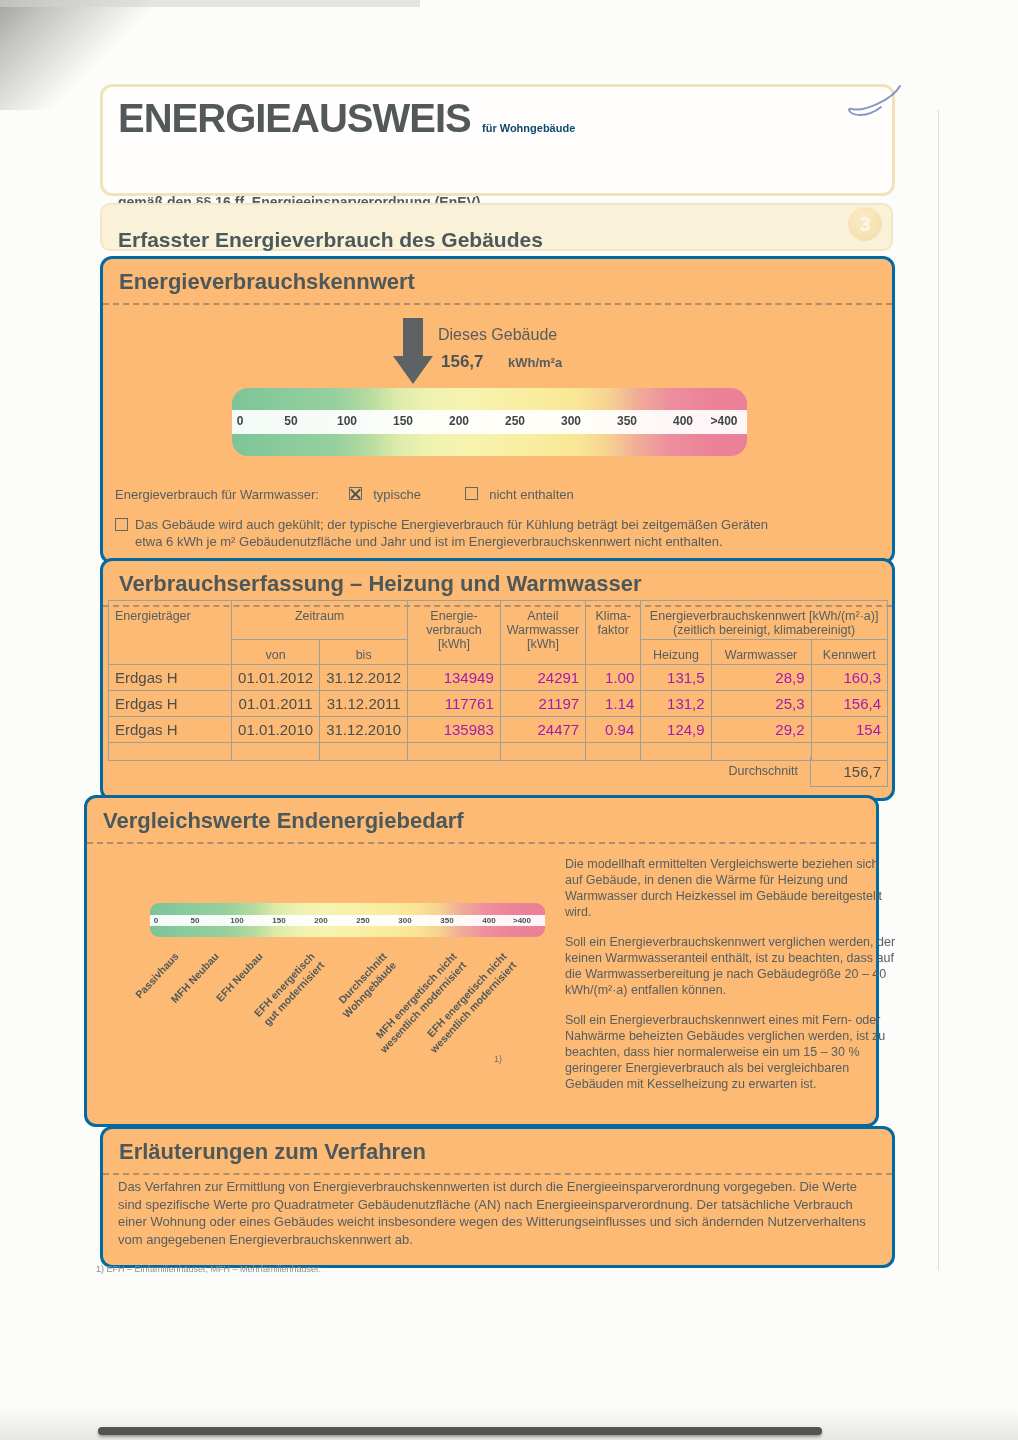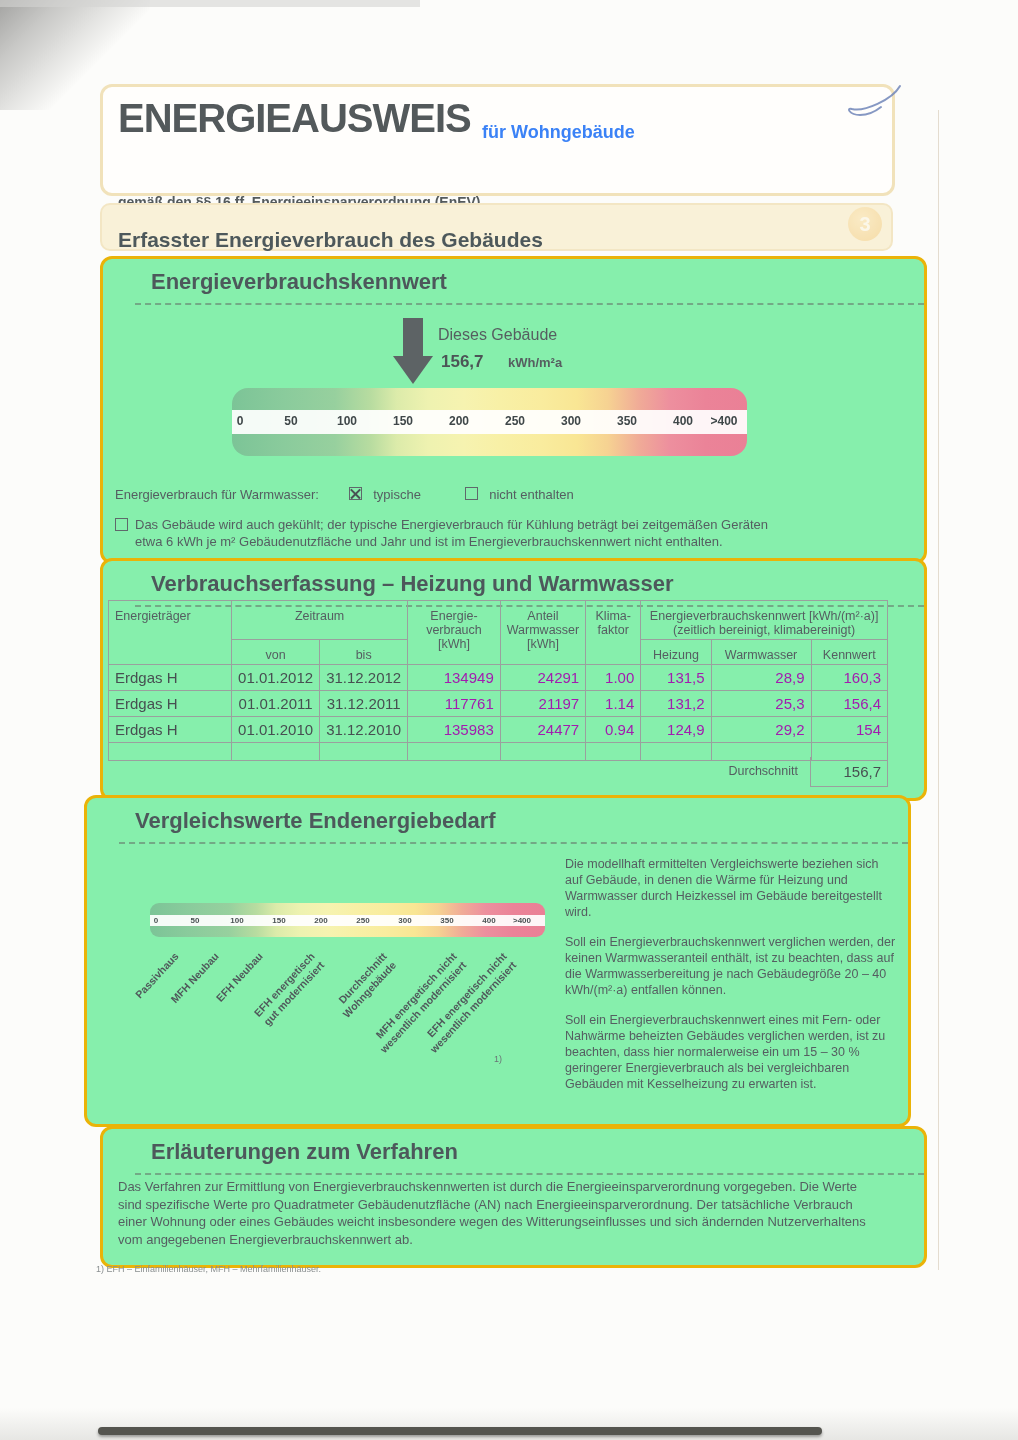--- a/index.html
+++ b/index.html
@@ -15,34 +15,34 @@
   .right-edge-line{left:938px;top:110px;width:1px;height:1160px;background:#ddd3c4;opacity:.8;}
   .bottom-streak{left:98px;top:1427px;width:724px;height:8px;background:#45453f;border-radius:4px;
     box-shadow:0 2px 3px rgba(60,60,55,.5);opacity:.9;}
   .bottom-shade{left:0;top:1408px;width:1018px;height:32px;
     background:linear-gradient(180deg,rgba(200,200,196,0) 0%,rgba(190,190,186,.35) 100%);}
 
   
   .hdr-box{left:100px;top:84px;width:789px;height:106px;background:#fffefc;
     border:3px solid #f1e2ba;border-radius:12px;}
   .main-title{left:118px;top:96px;font-size:40px;font-weight:bold;letter-spacing:-1px;color:#53595b;}
-  .title-suffix{left:482px;top:122px;font-size:18px;font-weight:bold;color:#3b82f6;}
+  .title-suffix{left:482px;top:122px;font-size:11px;font-weight:bold;color:#0c4a6e;}
   .subtitle{left:118px;top:148px;font-size:14px;font-weight:bold;color:#545a5c;margin-top:46px;}
   .pen-mark{left:838px;top:80px;}
 
   
   .section-bar{left:100px;top:203px;width:789px;height:44px;background:#f9f1d8;
     border:2px solid #f3e6c4;border-radius:10px;}
   .section-bar-title{left:118px;top:212px;font-size:21px;font-weight:bold;color:#4d585b;margin-top:16px;}
   .page-badge{left:848px;top:207px;width:34px;height:34px;border-radius:50%;
     background:radial-gradient(circle at 40% 35%,#fbe4b0,#f2c36e);opacity:.45;
     color:#fff;font-size:20px;font-weight:bold;text-align:center;line-height:34px;}
 
   
-  .box{background:#86efac;border:3px solid #eab308;border-radius:12px;padding-left:32px;}
+  .box{background:#fdba74;border:3px solid #0369a1;border-radius:12px;}
   .box-heading{margin:0;padding:10px 16px 8px 16px;font-size:22px;font-weight:bold;color:#4d585b;
     border-bottom:2px dashed rgba(95,100,95,.5);}
   .box1{left:100px;top:256px;width:789px;height:302px;}
   .box2{left:100px;top:558px;width:789px;height:237px;}
   .box3{left:84px;top:795px;width:789px;height:326px;}
   .box4{left:100px;top:1126px;width:789px;height:136px;}
 
   
   .marker-arrow{left:393px;top:318px;width:40px;height:66px;}
   .marker-arrow .stem{position:absolute;left:10px;top:0;width:20px;height:38px;background:#5d6365;}

